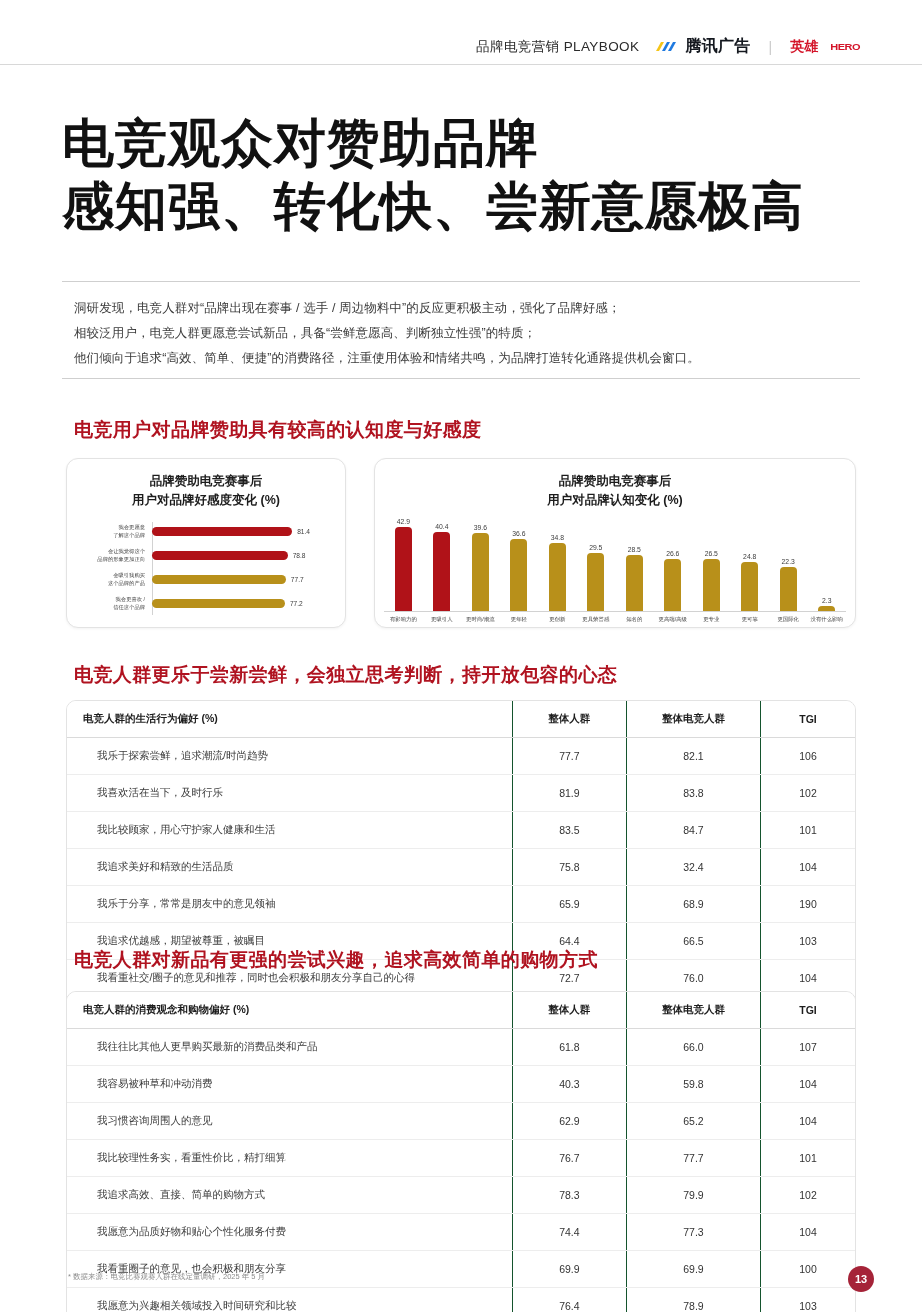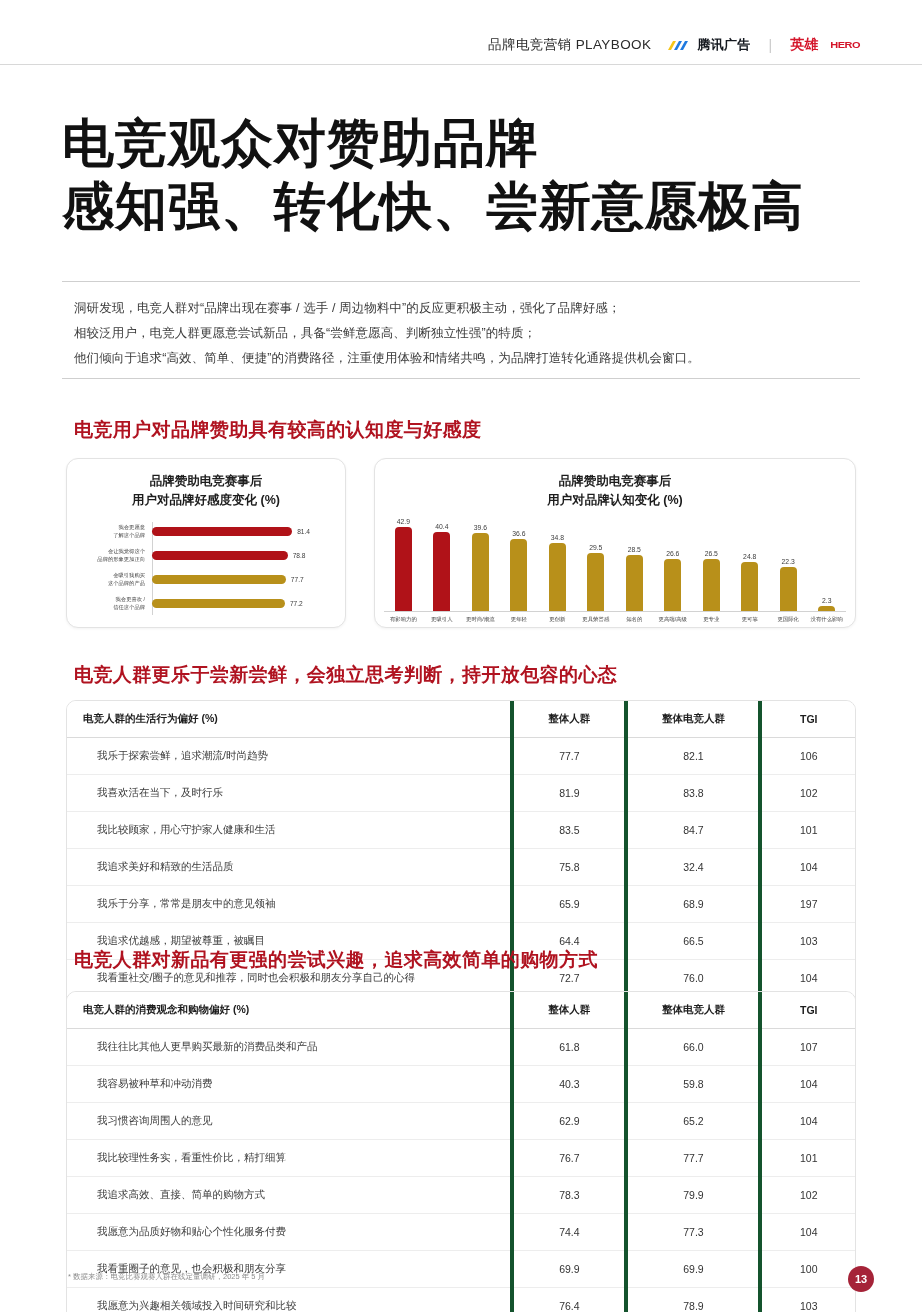--- a/index.html
+++ b/index.html
@@ -14,21 +14,21 @@
 
   
   .header {
     position: absolute; top: 36px; left: 0; right: 0;
     display: flex; align-items: center; justify-content: flex-end;
     padding-right: 62px; gap: 16px;
   }
   .header-title { font-size: 13.5px; color: #2b2b2b; letter-spacing: .4px; }
   .brand-group { display: flex; align-items: center; gap: 9px; }
   .tencent-mark { display: block; }
-  .tencent-text { font-size: 13px; font-weight: bold; color: #14181f; letter-spacing: .3px; }
+  .tencent-text { font-size: 16px; font-weight: bold; color: #14181f; letter-spacing: .3px; }
   .brand-sep { color: #c9c9c9; font-size: 14px; margin: 0 2px; }
   .hero-logo { display: flex; align-items: center; gap: 12px; }
   .hero-cn { font-size: 14px; font-weight: bold; color: #d4152a; letter-spacing: 0px; }
   .hero-en { font-size: 11px; font-weight: bold; color: #d4152a;
              letter-spacing: -0.5px; transform: scaleY(.82); display:inline-block; }
   .header-rule {
     position: absolute; top: 64px; left: 0; width: 922px; height: 1px; background: #d8d8d8;
   }
 
   
@@ -104,21 +104,21 @@
   table { width: 100%; border-collapse: collapse; }
   th, td { font-size: 10.5px; color: #333; }
   thead th {
     font-weight: bold; color: #1d1d1d; font-size: 10.5px;
     padding: 11px 0; border-bottom: 1px solid #dadada; background: #fff;
   }
   thead th.c0 { text-align: left; padding-left: 16px; }
   tbody td { padding: 11px 0; border-bottom: 1px solid #ededed; text-align: center; }
   tbody tr:last-child td { border-bottom: none; }
   tbody td.c0 { text-align: left; padding-left: 30px; color: #3b3b3b; }
-  .col-sep { border-left: 4px solid #14532d; }
+  .col-sep { border-left: 1px solid #14532d; }
   .w0 { width: 56.5%; } .w1 { width: 14.5%; } .w2 { width: 17%; } .w3 { width: 12%; }
 
   
   .footer-note { position: absolute; left: 68px; bottom: 30px; font-size: 7.5px; color: #8d8d8d; }
   .page-badge {
     position: absolute; right: 48px; bottom: 20px;
     width: 26px; height: 26px; border-radius: 50%;
     background: #a52338; color: #fff; font-size: 11px; font-weight: bold;
     display: flex; align-items: center; justify-content: center;
   }
@@ -321,21 +321,21 @@
           <tr>
             <td class="c0 w0">我追求美好和精致的生活品质</td>
             <td class="w1 col-sep">75.8</td>
             <td class="w2 col-sep">32.4</td>
             <td class="w3 col-sep">104</td>
           </tr>
           <tr>
             <td class="c0 w0">我乐于分享，常常是朋友中的意见领袖</td>
             <td class="w1 col-sep">65.9</td>
             <td class="w2 col-sep">68.9</td>
-            <td class="w3 col-sep">197</td>
+            <td class="w3 col-sep">190</td>
           </tr>
           <tr>
             <td class="c0 w0">我追求优越感，期望被尊重，被瞩目</td>
             <td class="w1 col-sep">64.4</td>
             <td class="w2 col-sep">66.5</td>
             <td class="w3 col-sep">103</td>
           </tr>
           <tr>
             <td class="c0 w0">我看重社交/圈子的意见和推荐，同时也会积极和朋友分享自己的心得</td>
             <td class="w1 col-sep">72.7</td>

